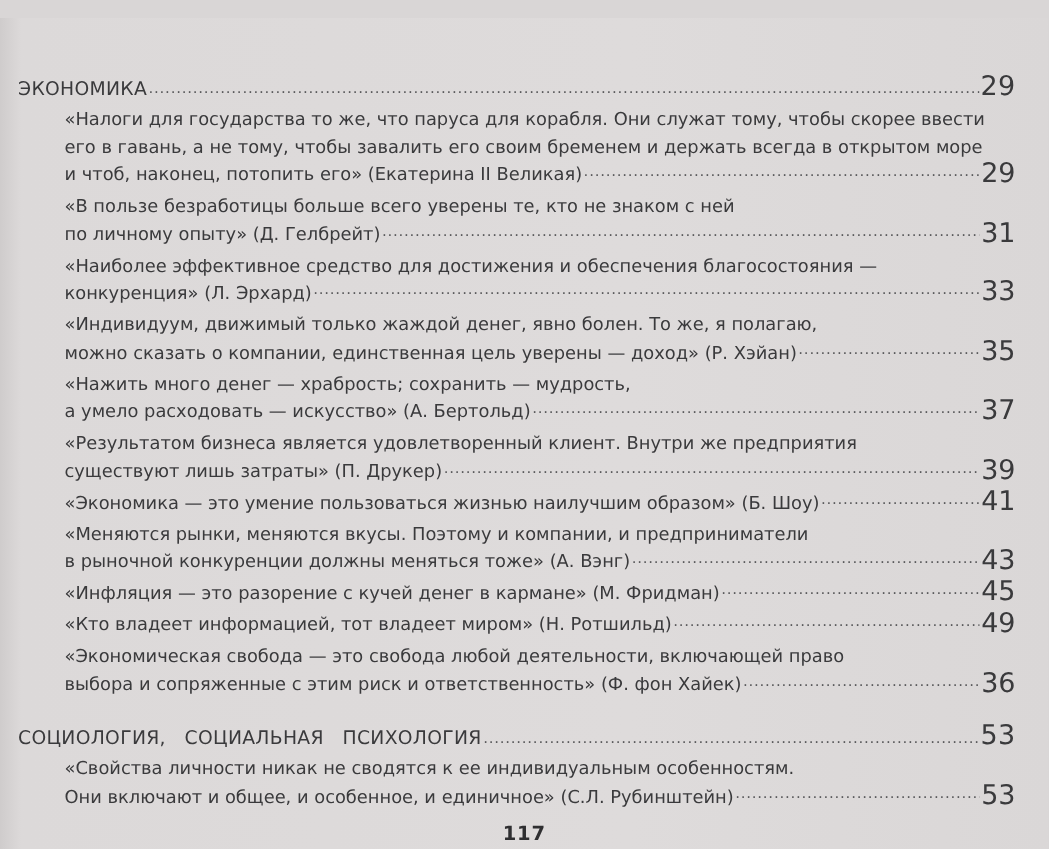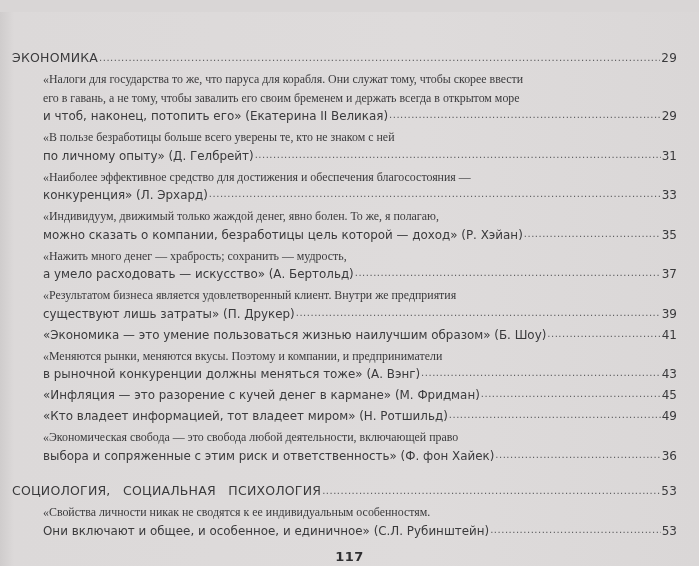--- a/index.html
+++ b/index.html
@@ -55,37 +55,36 @@
       font-size: 10px;
       letter-spacing: 0.5px;
       margin: 0 1px;
       position: relative;
       top: -1px;
     }
     .leader::before {
       content: "................................................................................................................................................................................................................................................................................................";
     }
     .pg {
-      font-size: 12px;
+      font-size: 18px;
       min-width: 14px;
       text-align: right;
     }
     .entries {
       margin-left: 31px;
       margin-top: 3px;
     }
     .entry {
       font-size: 11.9px;
       line-height: 18.5px;
       margin-bottom: 2.5px;
     }
     .entry .line {
       white-space: nowrap;
       display: block;
-      font-family: Liberation Serif, serif;
     }
     .entry .last {
       display: flex;
       align-items: flex-end;
     }
     .entry .last .txt {
       white-space: nowrap;
     }
     .page-number {
       position: absolute;
@@ -137,21 +136,21 @@
           <div class="last">
             <span class="txt">конкуренция» (Л. Эрхард)</span>
             <span class="leader"></span>
             <span class="pg">33</span>
           </div>
         </div>
 
         <div class="entry">
           <span class="line">«Индивидуум, движимый только жаждой денег, явно болен. То же, я полагаю,</span>
           <div class="last">
-            <span class="txt">можно сказать о компании, безработицы цель которой — доход» (Р. Хэйан)</span>
+            <span class="txt">можно сказать о компании, единственная цель уверены — доход» (Р. Хэйан)</span>
             <span class="leader"></span>
             <span class="pg">35</span>
           </div>
         </div>
 
         <div class="entry">
           <span class="line">«Нажить много денег — храбрость; сохранить — мудрость,</span>
           <div class="last">
             <span class="txt">а умело расходовать — искусство» (А. Бертольд)</span>
             <span class="leader"></span>

